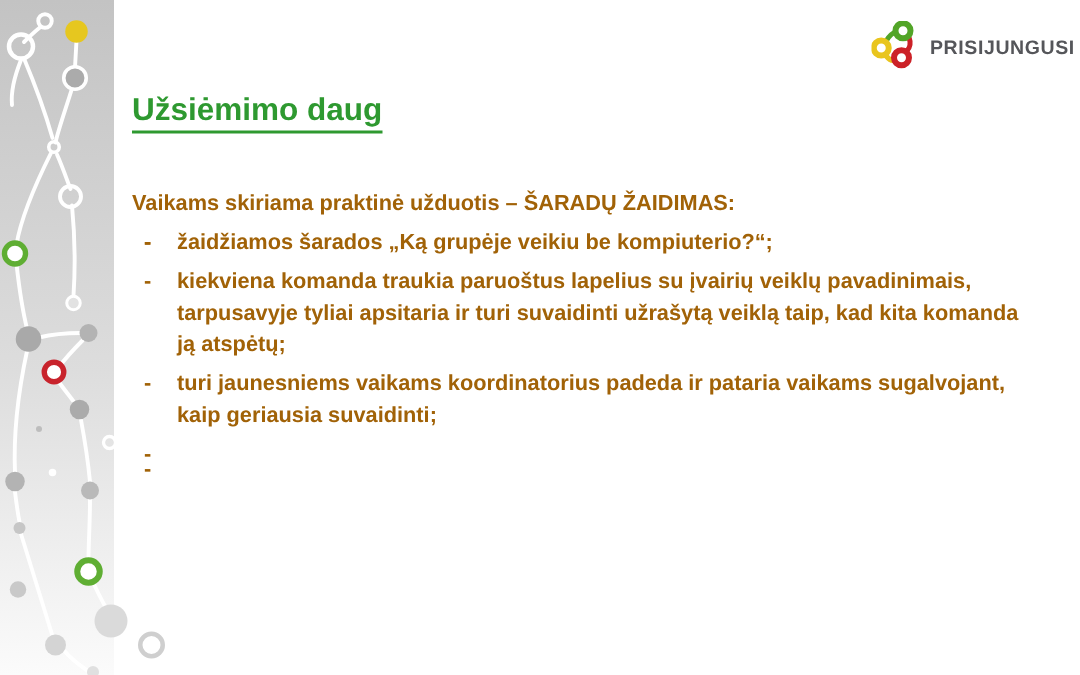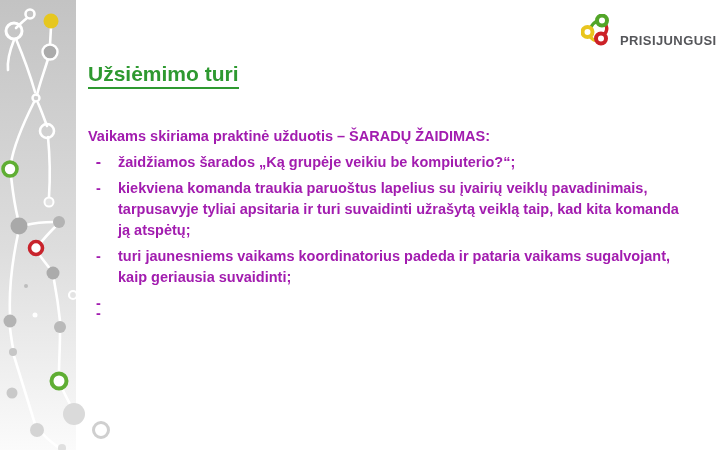--- a/index.html
+++ b/index.html
@@ -2,34 +2,34 @@
 <html><head>
 <meta charset="utf-8">
 <style>
   html,body{margin:0;padding:0;}
   body{
     width:720px;height:450px;position:relative;overflow:hidden;
     background:#ffffff;
     font-family:"Liberation Sans", sans-serif;
   }
   .deco-strip{position:absolute;left:0;top:0;width:130px;height:450px;}
-  .logo{position:absolute;top:14px;left:581px;display:flex;align-items:flex-end;}
+  .logo{position:absolute;top:14px;left:581px;display:flex;align-items:center;}
   .logo-mark{width:32px;height:34px;}
   .logo-text{
     margin-left:7px;color:#55565a;font-weight:700;font-size:13px;
     line-height:15px;letter-spacing:0.4px;
   }
   .title{
     position:absolute;left:88px;top:62px;
     color:#2e9930;font-size:21px;font-weight:700;
     border-bottom:2px solid #2e9930;padding-bottom:1px;
   }
   .body-text{
     position:absolute;left:88px;top:126px;width:598px;
-    color:#a21caf;font-size:14.5px;font-weight:700;line-height:21px;
+    color:#a16207;font-size:14.5px;font-weight:700;line-height:21px;
   }
   .intro{margin:0 0 5px 0;}
   ul.bullets{list-style:none;margin:0;padding:0;}
   ul.bullets li{position:relative;padding-left:30px;margin-bottom:5px;}
   ul.bullets li .marker{position:absolute;left:8px;top:0;}
   ul.bullets li.gap-before{margin-top:15px;}
 </style>
 </head>
 <body>
 
@@ -99,21 +99,21 @@
     <path d="M9.5,23 C12,26 14,26.8 15.5,26" stroke="#e9c51e" stroke-width="3.4" fill="none" stroke-linecap="round"></path>
     <circle cx="6.5" cy="18" r="5" fill="#ffffff" stroke="#e9c51e" stroke-width="4"></circle>
     <circle cx="21" cy="6.5" r="5" fill="#ffffff" stroke="#52a528" stroke-width="4"></circle>
     <circle cx="20" cy="24.5" r="5" fill="#ffffff" stroke="#cc2127" stroke-width="4"></circle>
   </svg>
   <div class="logo-text">
     <div>PRISIJUNGUSI</div>
   </div>
 </div>
 
-<div class="title">Užsiėmimo turi</div>
+<div class="title">Užsiėmimo daug</div>
 
 <div class="body-text">
   <p class="intro">Vaikams skiriama praktinė užduotis – ŠARADŲ ŽAIDIMAS:</p>
   <ul class="bullets">
     <li>
       <span class="marker">-</span>
     </li>
     <li>
       <span class="marker">-</span>
       <span>žaidžiamos šarados „Ką grupėje veikiu be kompiuterio?“;</span>

